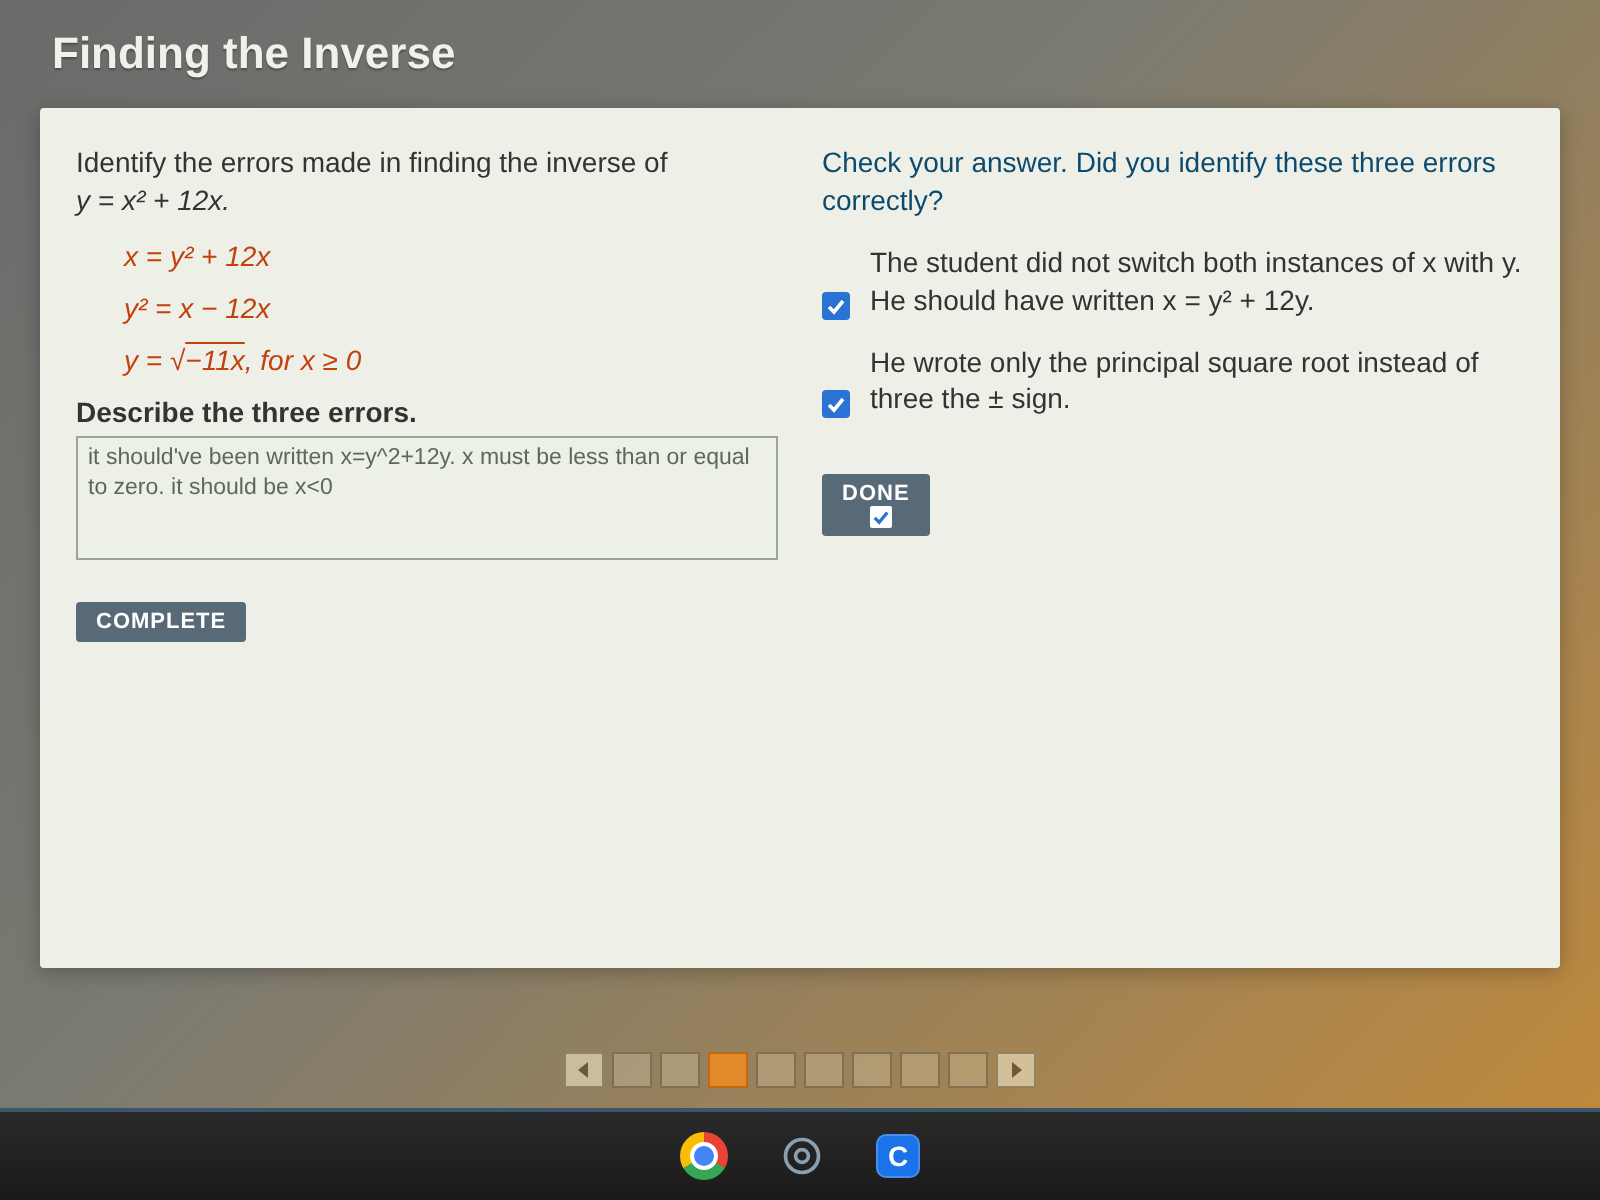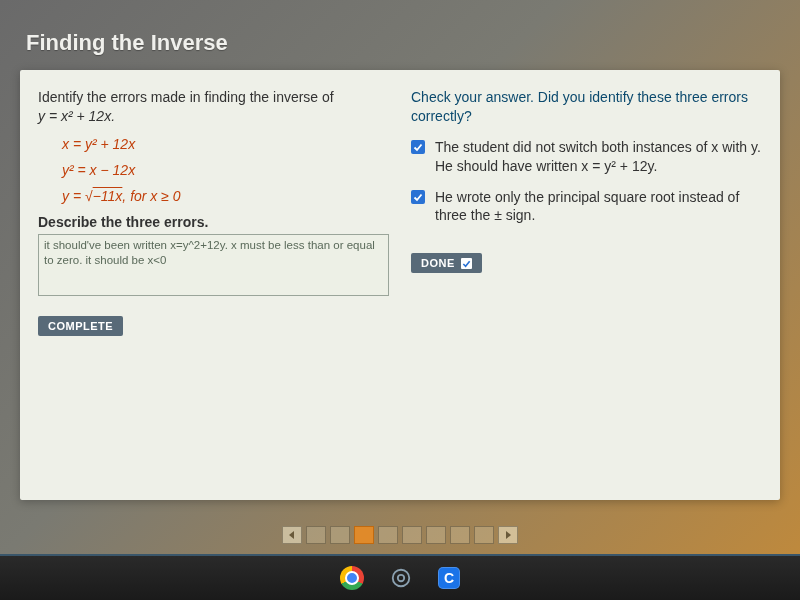--- a/index.html
+++ b/index.html
@@ -3,21 +3,21 @@
 <meta charset="utf-8">
 <style>
   * { box-sizing: border-box; margin: 0; padding: 0; }
   html, body { width: 800px; height: 600px; overflow: hidden; font-family: Arial, Helvetica, sans-serif; }
   body { background: #1a1a1a; }
 
   .screen {
     width: 800px; height: 600px;
     background: linear-gradient(135deg, #6a6a6a 0%, #7a7a72 40%, #c28a3a 100%);
     position: relative;
-    padding: 24px 12px 0 12px;
+    padding: 8px 12px 0 12px;
   }
 
   .page-title {
     color: #f0f0ec;
     font-size: 22px;
     font-weight: bold;
     padding: 6px 10px 14px 14px;
     text-shadow: 0 1px 1px rgba(0,0,0,0.3);
   }
 
@@ -64,31 +64,32 @@
     background: #586a78;
     color: #fff;
     font-size: 11px;
     font-weight: bold;
     letter-spacing: 0.5px;
     padding: 4px 10px;
     border: none;
     border-radius: 2px;
     margin-top: 16px;
     cursor: pointer;
+    flex-direction: column;
   }
   .btn .chk {
     margin-left: 6px;
     width: 11px; height: 11px;
     display:inline-flex; align-items:center; justify-content:center;
     background:#fff; border-radius:1px;
   }
   .btn .chk svg { width:9px; height:9px; }
 
   .feedback-title { font-size: 14px; line-height:1.35; color:#0c4a6e; margin-bottom:12px;}
-  .check-row { display:flex; align-items:flex-start; gap:10px; margin-bottom:12px; font-size:14px; line-height:1.35;}
+  .check-row { display:flex; align-items:flex-end; gap:10px; margin-bottom:12px; font-size:14px; line-height:1.35;}
   .checkbox {
     flex: 0 0 14px; width:14px; height:14px; margin-top:2px;
     background:#2a72d4; border-radius:2px;
     display:flex; align-items:center; justify-content:center;
   }
   .checkbox svg { width:10px; height:10px; }
   .check-text { flex:1; color:#333; }
 
   .pager {
     position:absolute; left:0; right:0; bottom:56px;

